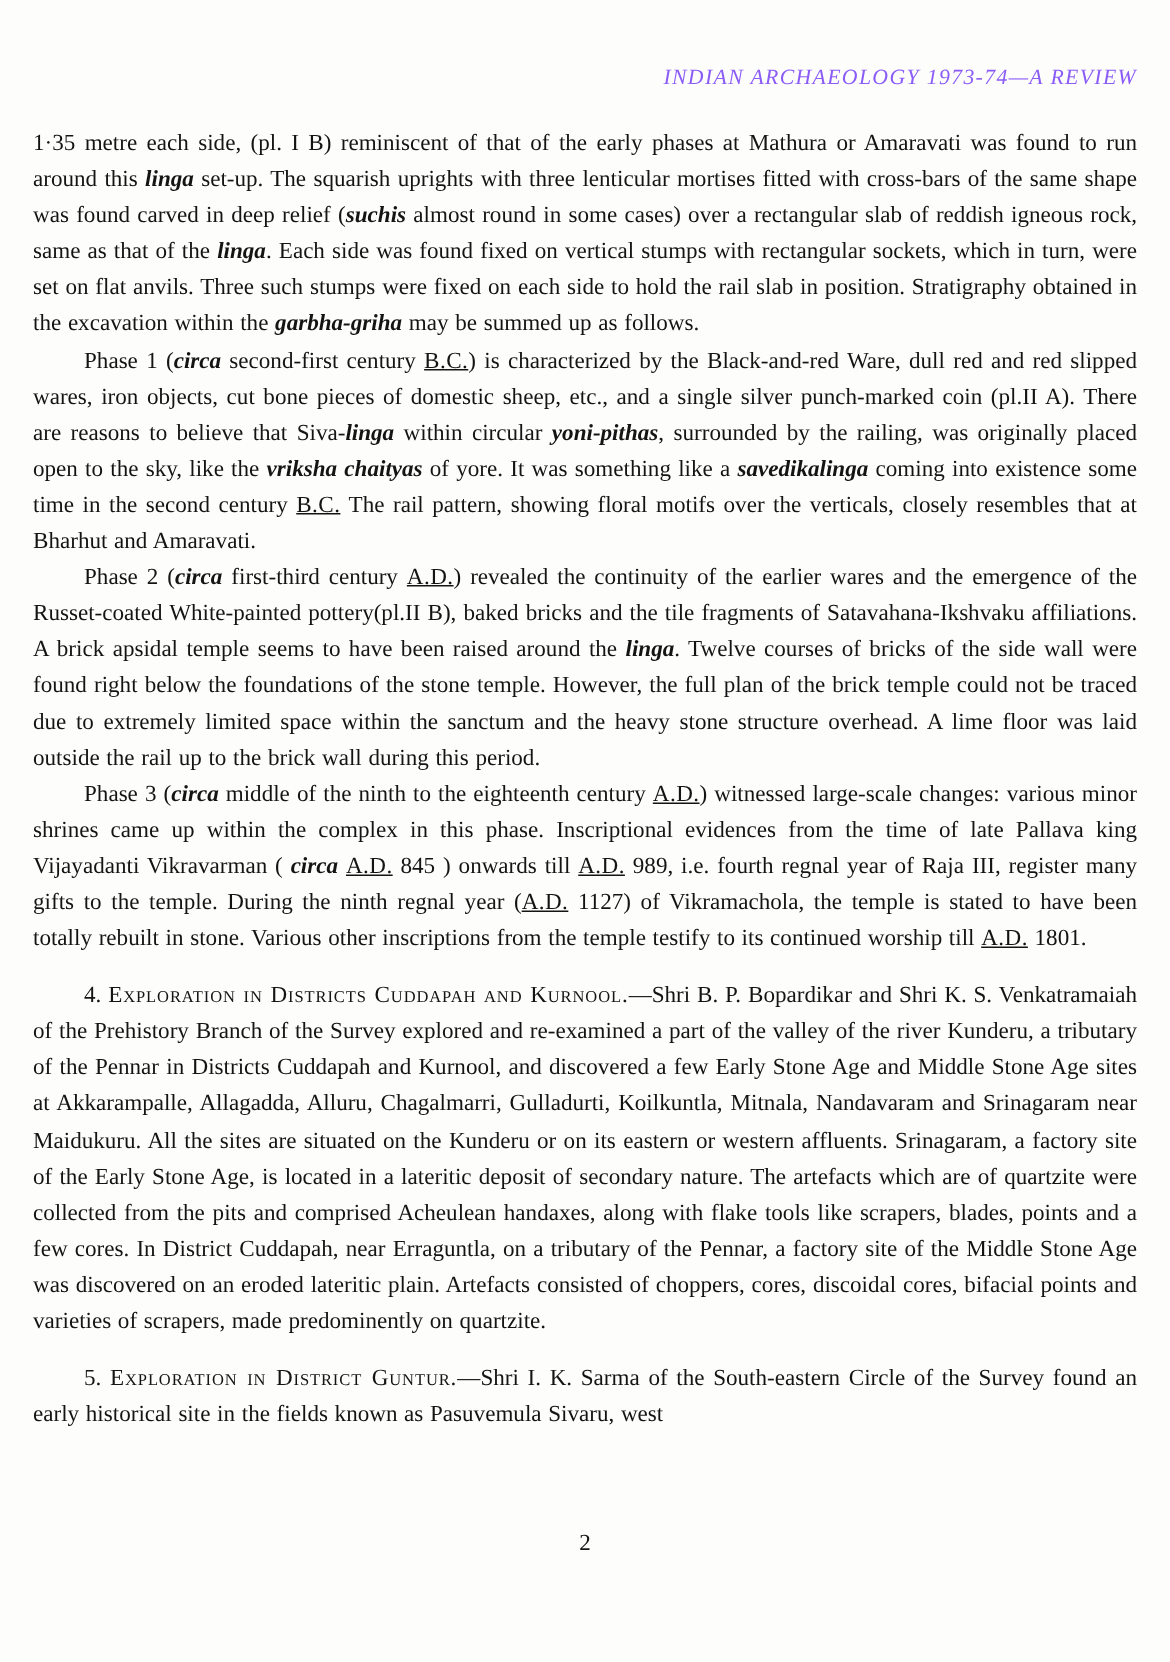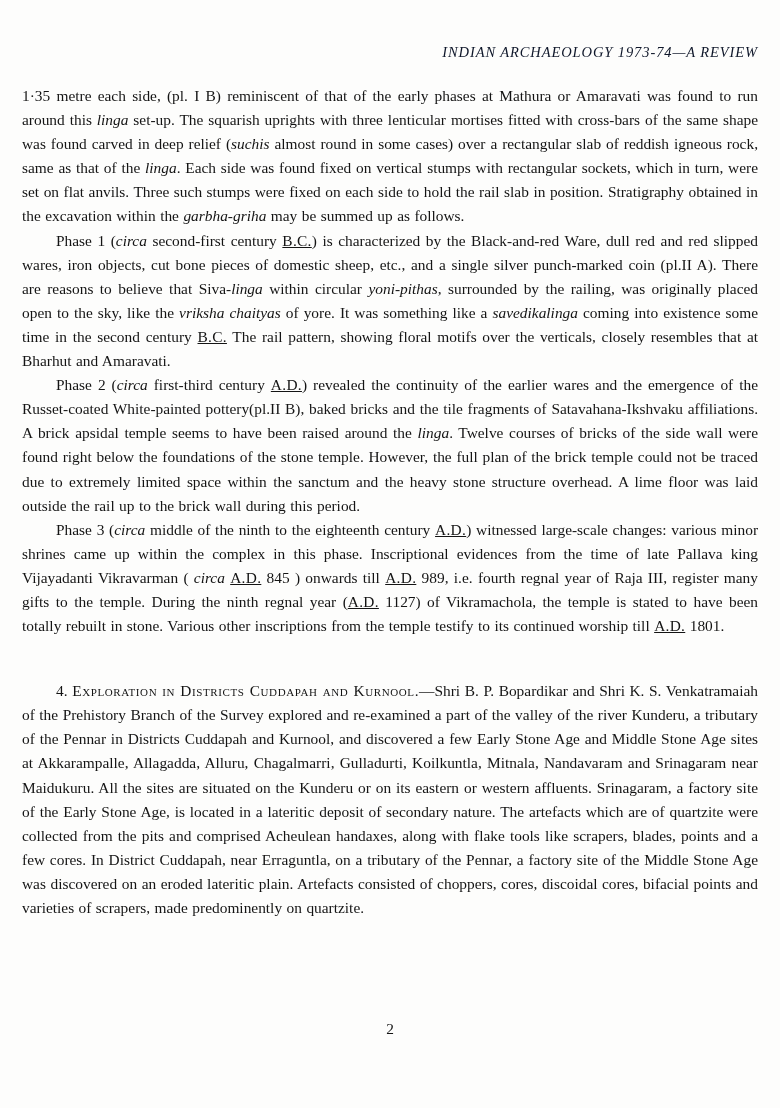--- a/index.html
+++ b/index.html
@@ -27,21 +27,21 @@
     position: absolute;
     top: 44px;
     right: 22px;
     width: 736px;
     text-align: right;
     font-style: italic;
     font-size: 14.5px;
     letter-spacing: 0.9px;
     font-variant: small-caps;
     text-transform: none;
-    color: #0f172a;
+    color: #8b5cf6;
     white-space: nowrap;
   }
   
   .column {
     position: absolute;
     left: 22px;
     top: 84px;
     width: 736px;
   }
   p.body-text {
@@ -51,24 +51,25 @@
     text-align: justify;
     text-justify: inter-word;
     -webkit-hyphens: none;
     hyphens: none;
     word-spacing: 0.6px;
   }
   p.indent {
     text-indent: 34px;
   }
   p.gap-before {
-    margin-top: 41px;
+    margin-top: 14px;
   }
   .it {
     font-style: italic;
+    font-weight: bold;
   }
   
   .sc {
     font-variant: small-caps;
     letter-spacing: 0.3px;
     text-decoration: underline;
   }
   .head-sc {
     font-variant: small-caps;
     letter-spacing: 0.6px;
@@ -95,18 +96,19 @@
 
     <p class="body-text indent"><span>Phase 1 (</span><span class="it">circa</span><span> second-first century </span><span class="sc">B.C.</span><span>) is characterized by the Black-and-red Ware, dull red and red slipped wares, iron objects, cut bone pieces of domestic sheep, etc., and a single silver punch-marked coin (pl.II A). There are reasons to believe that Siva-</span><span class="it">linga</span><span> within circular </span><span class="it">yoni-pithas</span><span>, surrounded by the railing, was originally placed open to the sky, like the </span><span class="it">vriksha chaityas</span><span> of yore. It was something like a </span><span class="it">savedikalinga</span><span> coming into existence some time in the second century </span><span class="sc">B.C.</span><span> The rail pattern, showing floral motifs over the verticals, closely resembles that at Bharhut and Amaravati.</span></p>
 
     <p class="body-text indent"><span>Phase 2 (</span><span class="it">circa</span><span> first-third century </span><span class="sc">A.D.</span><span>) revealed the continuity of the earlier wares and the emergence of the Russet-coated White-painted pottery(pl.II B), baked bricks and the tile fragments of Satavahana-Ikshvaku affiliations. A brick apsidal temple seems to have been raised around the </span><span class="it">linga</span><span>. Twelve courses of bricks of the side wall were found right below the foundations of the stone temple. However, the full plan of the brick temple could not be traced due to extremely limited space within the sanctum and the heavy stone structure overhead. A lime floor was laid outside the rail up to the brick wall during this period.</span></p>
 
     <p class="body-text indent"><span>Phase 3 (</span><span class="it">circa</span><span> middle of the ninth to the eighteenth century </span><span class="sc">A.D.</span><span>) witnessed large-scale changes: various minor shrines came up within the complex in this phase. Inscriptional evidences from the time of late Pallava king Vijayadanti Vikravarman ( </span><span class="it">circa</span><span> </span><span class="sc">A.D.</span><span> 845 ) onwards till </span><span class="sc">A.D.</span><span> 989, i.e. fourth regnal year of Raja III, register many gifts to the temple. During the ninth regnal year (</span><span class="sc">A.D.</span><span> 1127) of Vikramachola, the temple is stated to have been totally rebuilt in stone. Various other inscriptions from the temple testify to its continued worship till </span><span class="sc">A.D.</span><span> 1801.</span></p>
 
     <p class="body-text indent gap-before"><span>4. </span><span class="head-sc">Exploration in Districts Cuddapah and Kurnool.</span><span>—Shri B. P. Bopardikar and Shri K. S. Venkatramaiah of the Prehistory Branch of the Survey explored and re-examined a part of the valley of the river Kunderu, a tributary of the Pennar in Districts Cuddapah and Kurnool, and discovered a few Early Stone Age and Middle Stone Age sites at Akkarampalle, Allagadda, Alluru, Chagalmarri, Gulladurti, Koilkuntla, Mitnala, Nandavaram and Srinagaram near Maidukuru. All the sites are situated on the Kunderu or on its eastern or western affluents. Srinagaram, a factory site of the Early Stone Age, is located in a lateritic deposit of secondary nature. The artefacts which are of quartzite were collected from the pits and comprised Acheulean handaxes, along with flake tools like scrapers, blades, points and a few cores. In District Cuddapah, near Erraguntla, on a tributary of the Pennar, a factory site of the Middle Stone Age was discovered on an eroded lateritic plain. Artefacts consisted of choppers, cores, discoidal cores, bifacial points and varieties of scrapers, made predominently on quartzite.</span></p>
 
 
+    <p class="body-text indent gap-before"><span>5. </span><span class="head-sc">Exploration in District Guntur.</span><span>—Shri I. K. Sarma of the South-eastern Circle of the Survey found an early historical site in the fields known as Pasuvemula Sivaru, west</span></p>
 
   </div>
 
   <div class="folio">2</div>
 
 </div>
 
 </body></html>

